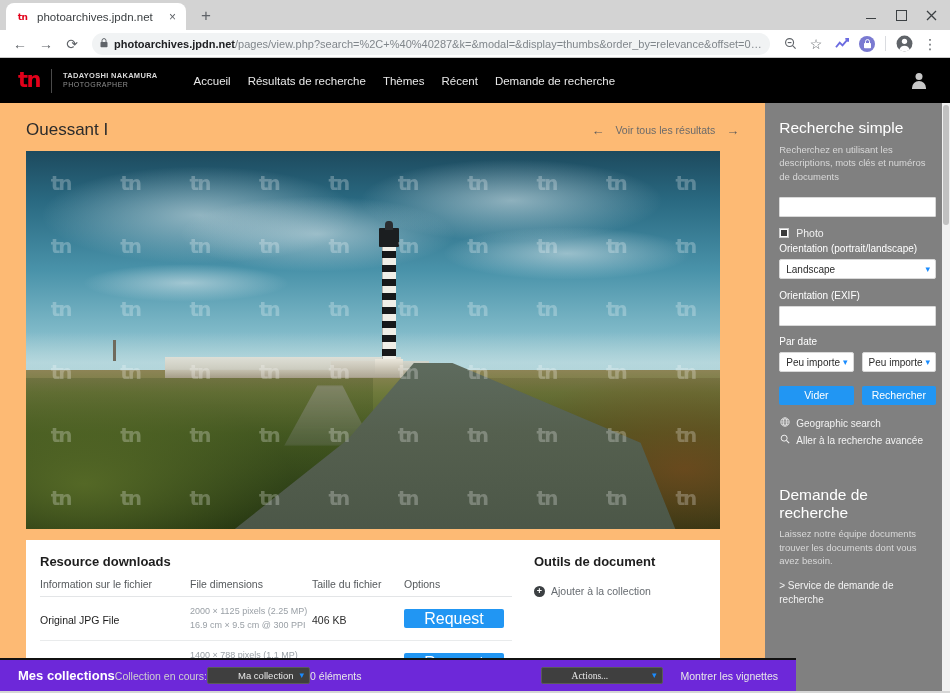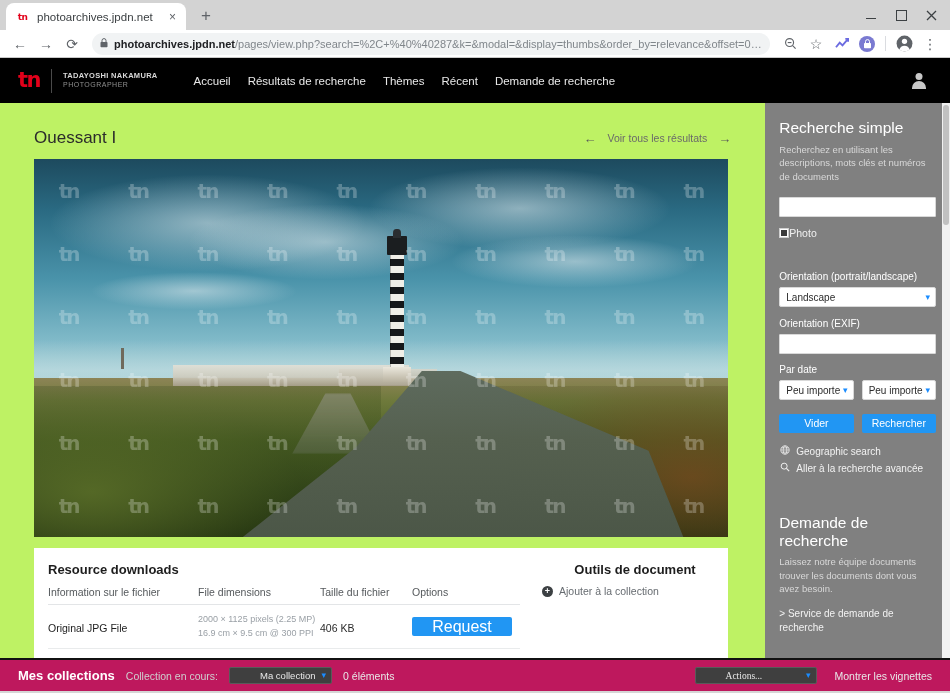--- a/index.html
+++ b/index.html
@@ -112,22 +112,22 @@
   }
   .person::after {
     content: ""; position: absolute; left: 50%; bottom: 1px; transform: translateX(-50%);
     width: 14px; height: 8px; border-radius: 7px 7px 0 0; background: #c8c8c8;
   }
 
   .body-row { display: flex; height: 588px; }
 
   
   .main {
-    width: 781px; background: #bef264; position: relative;
-    padding: 8px; overflow: hidden;
+    width: 781px; background: #fdba74; position: relative;
+    padding: 0; overflow: hidden;
   }
   .title-bar {
     display: flex; align-items: center; justify-content: space-between;
     padding: 17px 26px 11px 26px;
   }
   .res-title { font-size: 17px; color: #2b2b2b; font-weight: 400; }
   .res-nav { display: flex; align-items: center; gap: 11px; }
   .res-nav .arrow { font-size: 13px; color: #5a5a5a; }
   .res-nav .lbl { font-size: 10.5px; color: #6a6a6a; }
 
@@ -259,40 +259,40 @@
     color: #ffffff; font-size: 16px; text-align: center; line-height: 19px;
     border: none; border-radius: 2px; font-family: "Liberation Sans", sans-serif;
   }
   .col-info { width: 150px; }
   .col-dim  { width: 122px; }
   .col-size { width: 92px; }
   .col-opt  { width: 108px; }
   th.col-dim, th.col-size, th.col-opt { text-align: left; }
   th.col-dim { padding-left: 4px; } td.col-dim { padding-left: 4px; }
   .tools-panel { width: 200px; padding: 14px 0 0 14px; border-left: 0px; }
-  .tools-title { font-size: 13px; color: #1d1d1d; font-weight: 700; margin-bottom: 8px; text-align: center; }
+  .tools-title { font-size: 13px; color: #1d1d1d; font-weight: 700; margin-bottom: 16px; }
   .tool-link { display: flex; align-items: center; gap: 6px; font-size: 10.5px; color: #666b70; }
   .plus-icon {
     width: 11px; height: 11px; border-radius: 50%; background: #3c4043;
     color: #fff; font-size: 9px; line-height: 11px; text-align: center;
     font-weight: 700; flex: 0 0 11px;
   }
 
   
   .sidebar {
     width: 188px; background: #808080; padding: 16px 14px 0 14px;
     position: relative; overflow: hidden;
   }
   .sb-h1 { font-size: 15.5px; color: #ffffff; font-weight: 400; margin-bottom: 6px; }
   .sb-sub { font-size: 9.5px; color: #d8d8d8; line-height: 1.42; margin-bottom: 14px; }
   .sb-input {
     width: 100%; height: 20px; background: #ffffff; border: 1px solid #d9d9d9;
     border-radius: 1px; margin-bottom: 10px;
   }
-  .sb-check { display: flex; align-items: center; margin-bottom: 32px; text-align: right; }
+  .sb-check { display: flex; align-items: center; gap: 7px; margin-bottom: 4px; text-align: right; }
   .cbox {
     width: 10px; height: 10px; background: #ffffff; border: 1px solid #cfcfcf;
     position: relative; flex: 0 0 10px;
   }
   .cbox::after {
     content: ""; position: absolute; left: 1px; top: 1px; right: 1px; bottom: 1px;
     background: #3c3c3c;
   }
   .sb-check span { font-size: 10.5px; color: #f0f0f0; }
   .sb-label { font-size: 10px; color: #ffffff; margin-bottom: 5px; }
@@ -322,23 +322,23 @@
     position: absolute; right: 0; top: 0; width: 8px; height: 100%;
     background: #f1f1f1;
   }
   .scrollbar-thumb {
     position: absolute; right: 1px; top: 2px; width: 6px; height: 120px;
     background: #c1c1c1; border-radius: 3px;
   }
 
   
   .bottombar {
-    position: absolute; left: 0; bottom: 0; width: 950px; height: 33px;
-    background: #be185d; border-top: 2px solid #111;
-    display: flex; align-items: center; padding: 0 18px; gap: 11px;
+    position: absolute; left: 0; bottom: 0; width: 796px; height: 33px;
+    background: #6d28d9; border-top: 2px solid #111;
+    display: flex; align-items: center; padding: 0 18px; 
   }
   .bb-title {
     font-size: 13px; color: #ffffff; font-weight: 700;
     font-family: "Liberation Sans", sans-serif;
   }
   .bb-label { font-size: 10.5px; color: #cfcfcf; }
   .bb-select {
     width: 103px; height: 17px; background: #3f3f3f; border: 1px solid #5a5a5a;
     border-radius: 2px; display: flex; align-items: center;
     justify-content: space-between; padding: 0 5px 0 6px;

